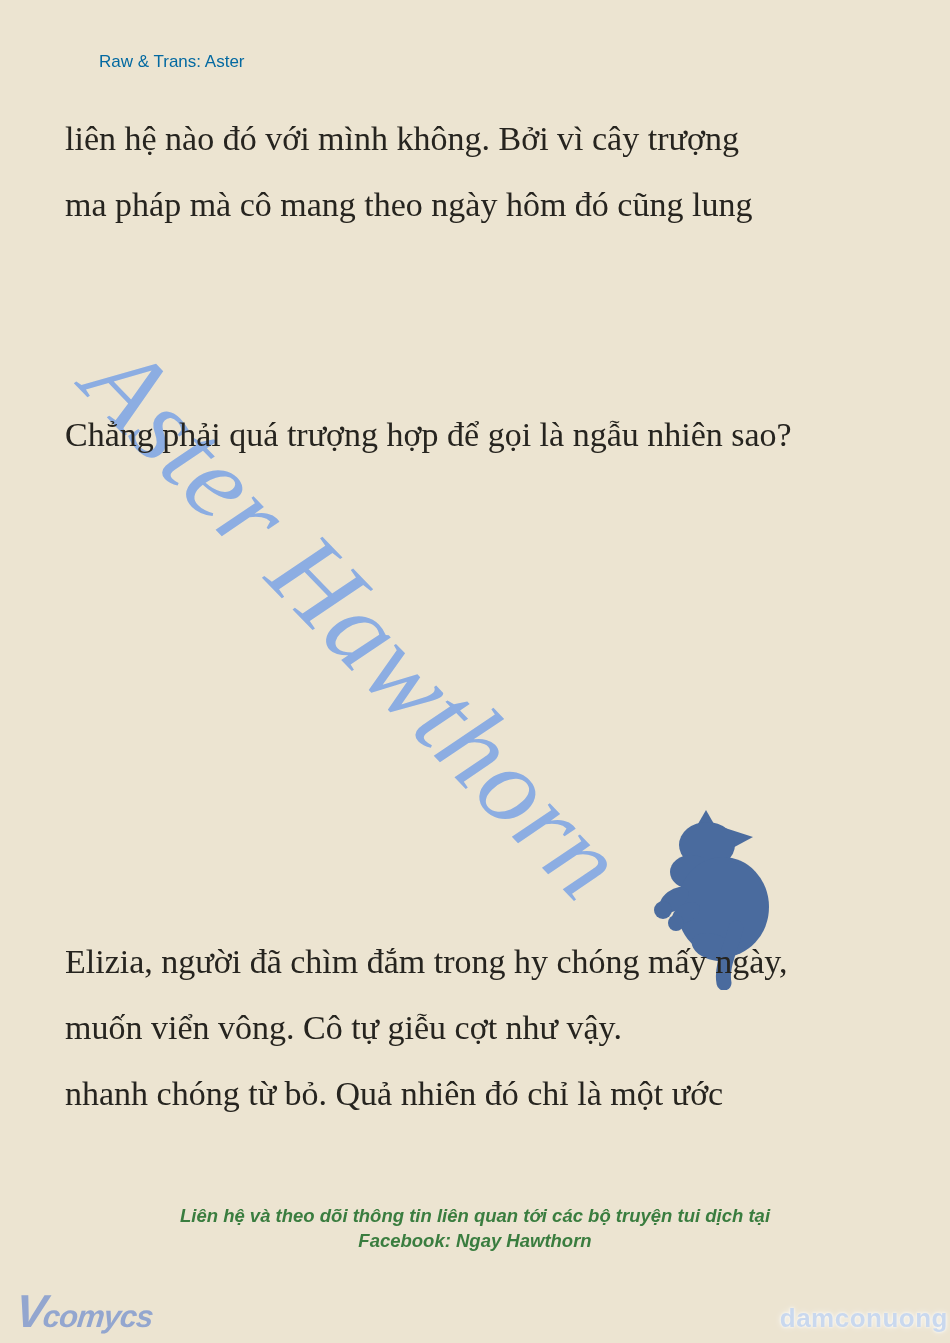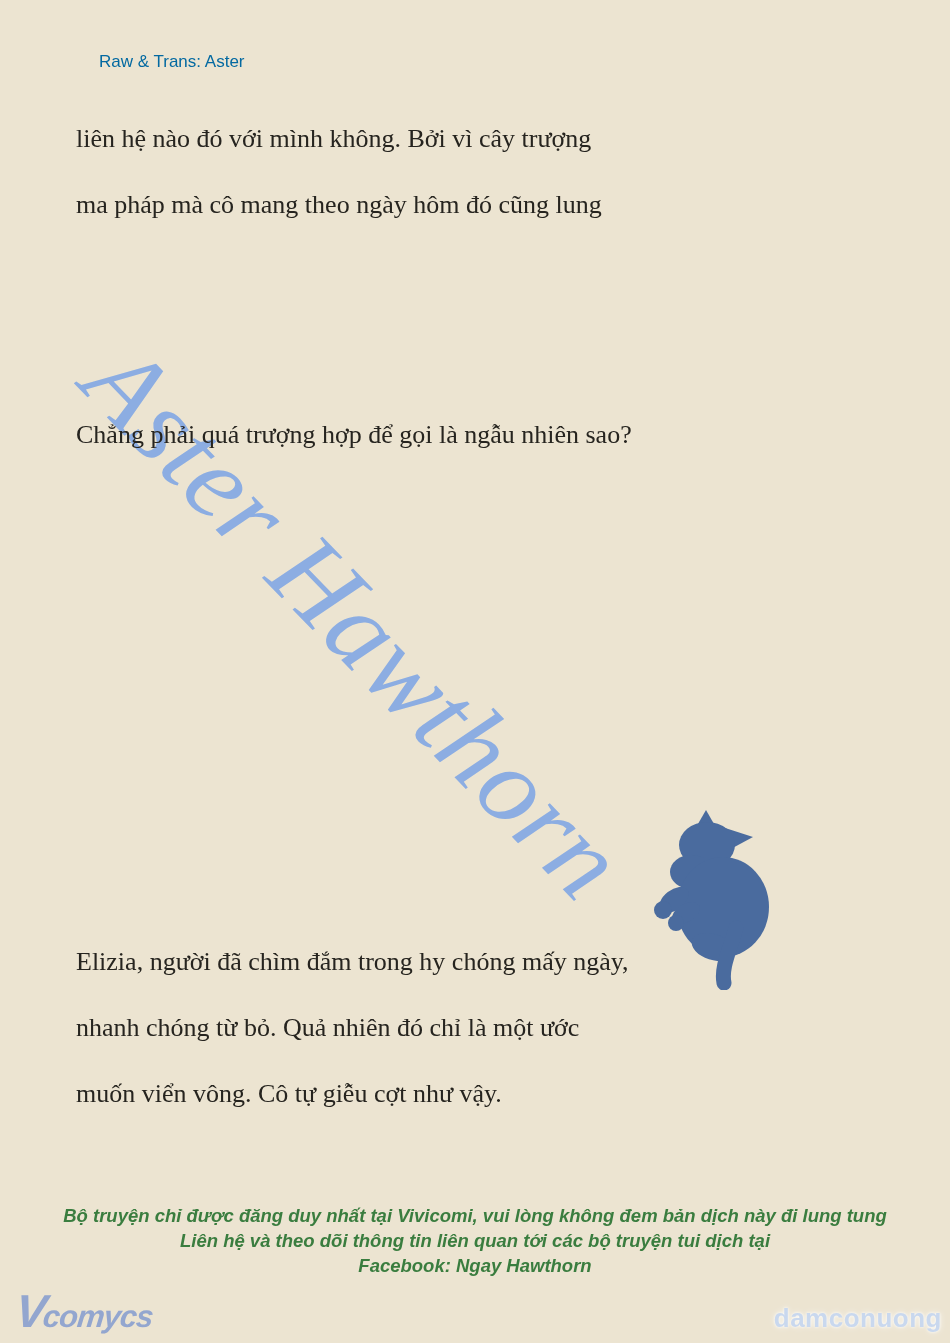--- a/index.html
+++ b/index.html
@@ -31,22 +31,22 @@
     font-style: italic;
     font-size: 110px;
     letter-spacing: 1px;
     color: #84a9e4;
     opacity: 0.92;
     white-space: nowrap;
     z-index: 1;
   }
   .para {
     position: absolute;
-    left: 76px; width: 816px;
-    font-size: 26px;
+    left: 65px; width: 816px;
+    font-size: 34px;
     line-height: 66px;
     color: #26241f;
     z-index: 3;
   }
   .p1 { top: 106px; }
   .p2 { top: 402px; }
   .p3 { top: 566px; }
   .p4 { top: 929px; }
   .cat {
     position: absolute;
@@ -77,21 +77,21 @@
     color: #93a6cf;
     transform: skewX(-6deg);
     z-index: 4;
   }
   .logo-left::first-letter {
     font-size: 46px;
     letter-spacing: -3px;
   }
   .logo-right {
     position: absolute;
-    right: 8px; top: 1303px;
+    right: 2px; top: 1303px;
     font-family: "Liberation Sans", sans-serif;
     font-weight: bold;
     font-size: 26px;
     letter-spacing: 0.5px;
     color: #c9d8ee;
     text-shadow: 0 0 3px rgba(255,255,255,0.95), 0 0 7px rgba(255,255,255,0.7);
     z-index: 4;
   }
 </style>
 </head>
@@ -108,42 +108,41 @@
     <div>ma pháp mà cô mang theo ngày hôm đó cũng lung</div>
   </div>
 
   <div class="para p2">
     <div>Chẳng phải quá trượng hợp để gọi là ngẫu nhiên sao?</div>
   </div>
 
 
   <div class="para p4">
     <div>Elizia, người đã chìm đắm trong hy chóng mấy ngày,</div>
+    <div>muốn viển vông. Cô tự giễu cợt như vậy.</div>
     <div>nhanh chóng từ bỏ. Quả nhiên đó chỉ là một ước</div>
-    <div>muốn viển vông. Cô tự giễu cợt như vậy.</div>
   </div>
 
   <svg class="cat" viewBox="0 0 122 180" xmlns="http://www.w3.org/2000/svg">
     <g fill="#4a6b9e" stroke="none">
       <polygon points="38,26 53,0 65,21"></polygon>
       <polygon points="66,16 100,27 74,41"></polygon>
       <ellipse cx="54" cy="35" rx="28" ry="23"></ellipse>
       <ellipse cx="38" cy="62" rx="21" ry="17"></ellipse>
       <ellipse cx="70" cy="97" rx="46" ry="50"></ellipse>
       <ellipse cx="21" cy="90" rx="17" ry="10" transform="rotate(-38 21 90)"></ellipse>
       <circle cx="10" cy="100" r="9"></circle>
       <ellipse cx="33" cy="103" rx="15" ry="9" transform="rotate(-30 33 103)"></ellipse>
       <circle cx="23" cy="113" r="8"></circle>
       <ellipse cx="60" cy="137" rx="22" ry="13" transform="rotate(18 60 137)"></ellipse>
       <path d="M83 118 C76 142 68 158 71 173" fill="none" stroke="#4a6b9e" stroke-width="15" stroke-linecap="round"></path>
     </g>
   </svg>
 
   <div class="footer">
-    <div>Bộ truyện chỉ được đăng duy nhất tại Vivicomi, vui lòng không đem bản dịch này đi lung tung</div>
     <div>Liên hệ và theo dõi thông tin liên quan tới các bộ truyện tui dịch tại</div>
     <div>Facebook: Ngay Hawthorn</div>
   </div>
 
   <div class="logo-left">Vcomycs</div>
   <div class="logo-right">damconuong</div>
 
 </div>
 
 </body></html>

